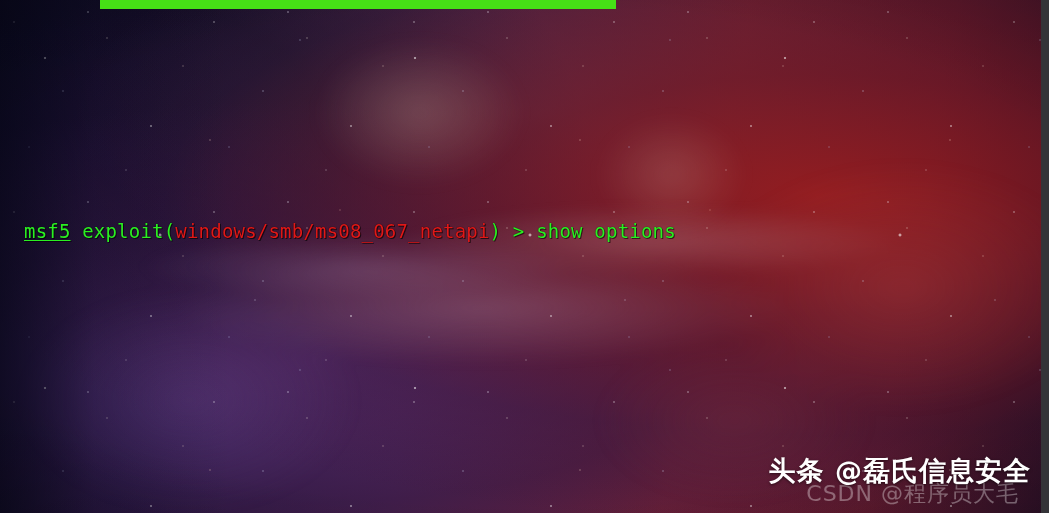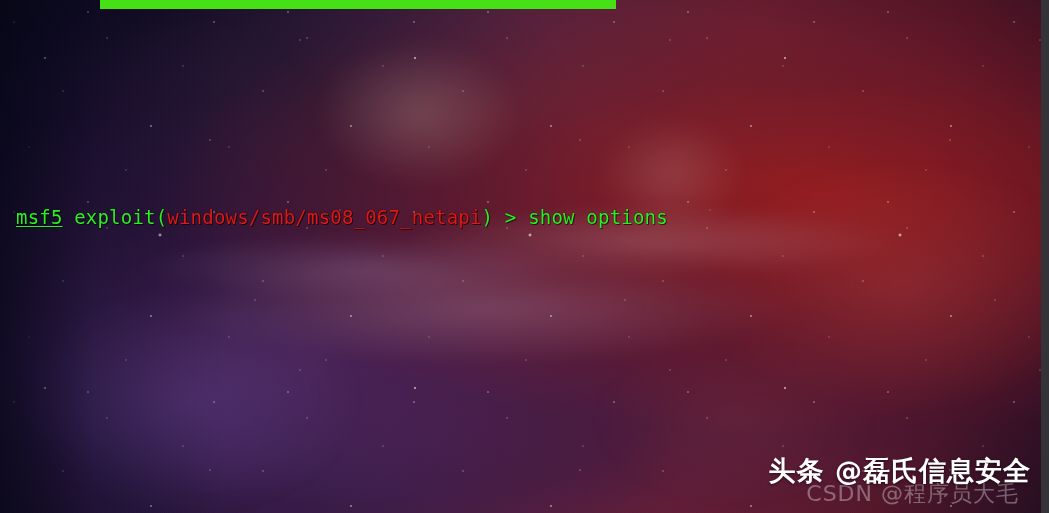--- a/index.html
+++ b/index.html
@@ -79,23 +79,24 @@
     position: absolute;
     inset: 0;
     padding: 0;
     font-size: 19px;
     line-height: 29px;
     white-space: pre;
     letter-spacing: 0.2px;
   }
   .line {
     height: 29px;
-    padding-left: 16px;
+    padding-left: 24px;
     color: #2bef22;
     text-shadow: 0 0 1px rgba(0,0,0,0.85), 1px 1px 0 rgba(0,0,0,0.55);
+    margin-top: 14px;
   }
   .g  { color: #2bef22; }
   .red { color: #e01818; text-shadow: 0 0 1px rgba(0,0,0,0.9), 1px 1px 0 rgba(0,0,0,0.6); }
   .ul { text-decoration: underline; text-underline-offset: 2px; }
   .blank { height: 29px; }
 
   
   #top-bar-row {
     position: absolute;
     top: 0; left: 0;

